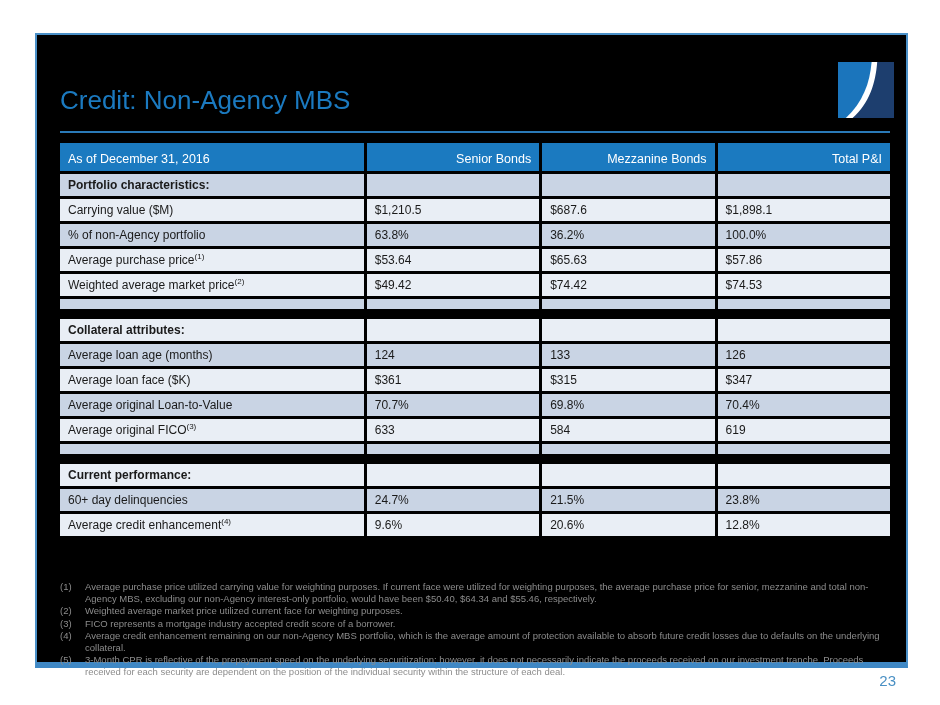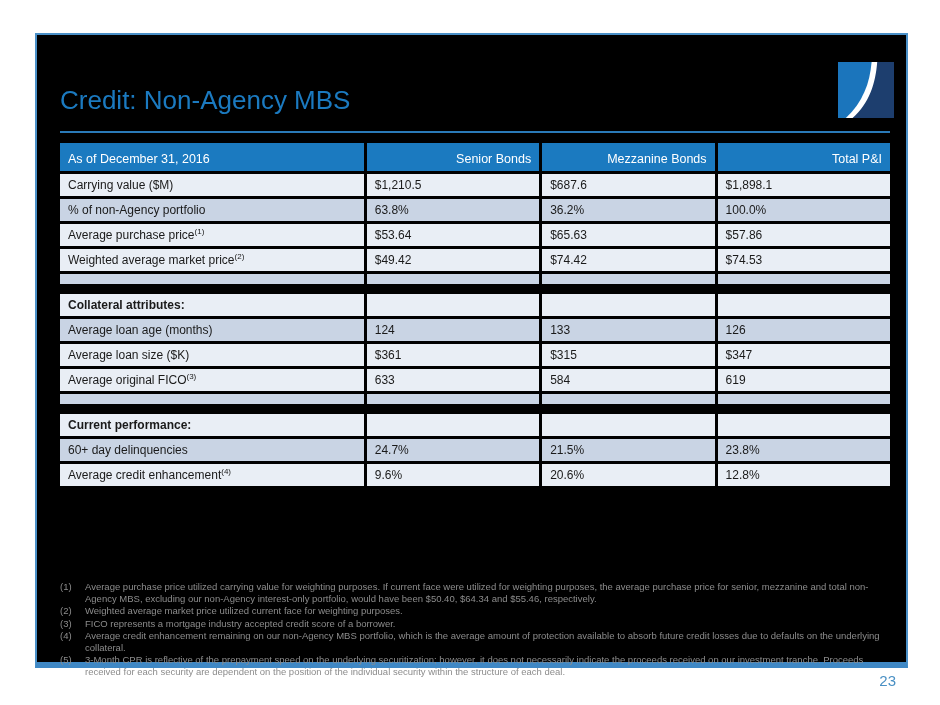--- a/index.html
+++ b/index.html
@@ -94,20 +94,26 @@
     </colgroup>
     <thead>
       <tr>
         <th class="lbl">As of December 31, 2016</th>
         <th>Senior Bonds</th>
         <th>Mezzanine Bonds</th>
         <th>Total P&amp;I</th>
       </tr>
     </thead>
     <tbody id="table-body">
+        <tr class="section shade-dark">
+          <td class="lbl">Portfolio characteristics:</td>
+          <td class="val"></td>
+          <td class="val"></td>
+          <td class="val"></td>
+        </tr>
         <tr class="shade-light">
           <td class="lbl">Carrying value ($M)</td>
           <td class="val">$1,210.5</td>
           <td class="val">$687.6</td>
           <td class="val">$1,898.1</td>
         </tr>
         <tr class="shade-dark">
           <td class="lbl">% of non-Agency portfolio</td>
           <td class="val">63.8%</td>
           <td class="val">36.2%</td>
@@ -143,24 +149,30 @@
           <td class="val"></td>
           <td class="val"></td>
         </tr>
         <tr class="shade-dark">
           <td class="lbl">Average loan age (months)</td>
           <td class="val">124</td>
           <td class="val">133</td>
           <td class="val">126</td>
         </tr>
         <tr class="shade-light">
-          <td class="lbl">Average loan size ($K)</td>
+          <td class="lbl">Average loan face ($K)</td>
           <td class="val">$361</td>
           <td class="val">$315</td>
           <td class="val">$347</td>
+        </tr>
+        <tr class="shade-dark">
+          <td class="lbl">Average original Loan-to-Value</td>
+          <td class="val">70.7%</td>
+          <td class="val">69.8%</td>
+          <td class="val">70.4%</td>
         </tr>
         <tr class="shade-light">
           <td class="lbl">Average original FICO<sup>(3)</sup></td>
           <td class="val">633</td>
           <td class="val">584</td>
           <td class="val">619</td>
         </tr>
         <tr class="spacer-dark">
           <td></td>
           <td></td>

